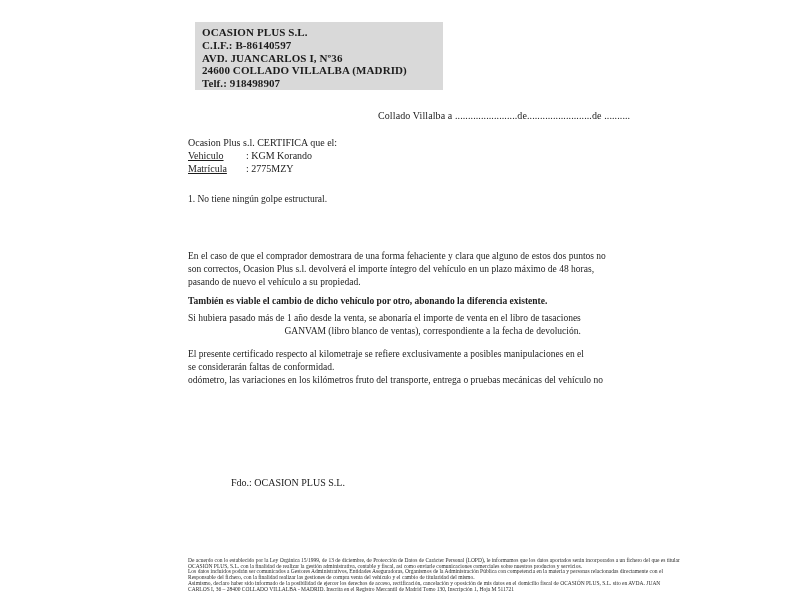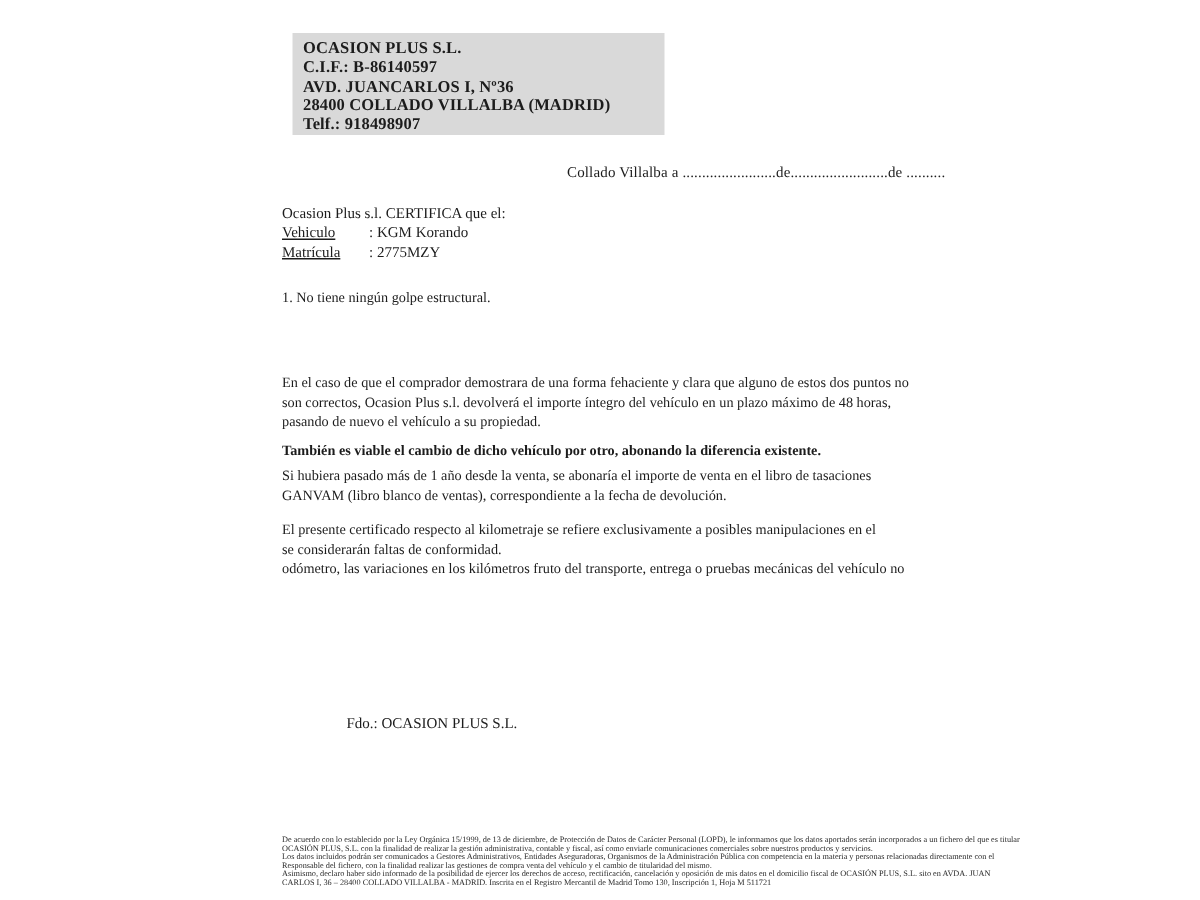--- a/index.html
+++ b/index.html
@@ -24,42 +24,42 @@
   .certify-field { white-space: nowrap; }
   .certify-label { display: inline-block; width: 58px; text-decoration: underline; }
 
   .numbered-item { position: absolute; left: 188px; font-size: 9.5px; white-space: nowrap; }
   .item-1 { top: 194px; }
   .item-2 { top: 217px; }
 
   .paragraph { position: absolute; left: 188px; font-size: 9.5px; line-height: 13px; white-space: nowrap; }
   .para-1 { top: 250px; }
   .para-2 { top: 295px; font-weight: bold; }
-  .para-3 { top: 312px; }
+  .para-3 { top: 312px; text-align: right; }
   .para-4 { top: 348px; }
 
   .signature { position: absolute; left: 204px; top: 477px; font-size: 10px; white-space: nowrap; margin-left: 27px; }
 
   .fine-print {
     position: absolute; left: 188px; top: 557px; width: 848px;
     font-size: 11px; line-height: 11.6px;
     transform: scale(0.5); transform-origin: top left;
     white-space: nowrap; color: #2a2a2a;
   }
 </style>
 </head>
 <body>
 
 <div class="page">
 
   <div class="header-block" style="background-color: rgb(217, 217, 217);">
       <div>OCASION PLUS S.L.</div>
       <div>C.I.F.: B-86140597</div>
       <div>AVD. JUANCARLOS I, Nº36</div>
-      <div>28400 COLLADO VILLALBA (MADRID)</div>
+      <div>24600 COLLADO VILLALBA (MADRID)</div>
       <div>Telf.: 918498907</div>
     </div>
 
   <div class="date-line">Collado Villalba a ........................de.........................de ..........</div>
 
   <div class="certify-block">
     <div>Ocasion Plus s.l. CERTIFICA que el:</div>
     <div class="certify-field">
       <span class="certify-label">Vehiculo</span><span>: KGM Korando</span>
     </div>

